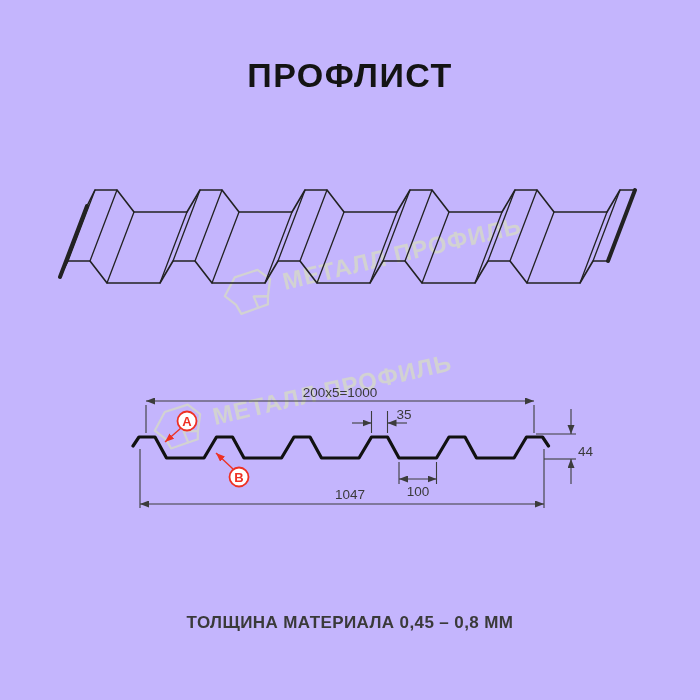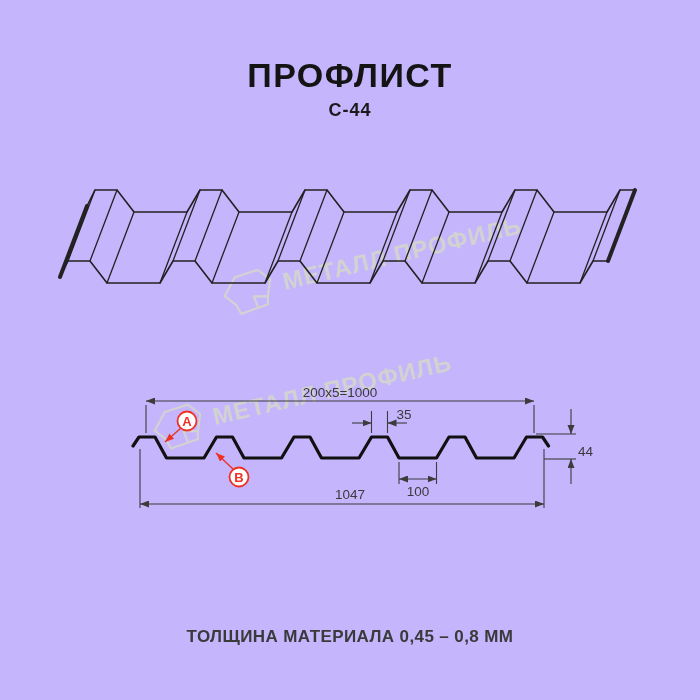--- a/index.html
+++ b/index.html
@@ -10,34 +10,33 @@
   .title{
     position:absolute;top:56px;left:0;width:700px;text-align:center;
     font-size:34px;font-weight:800;letter-spacing:1.5px;color:#141414;
   }
   .subtitle{
     position:absolute;top:100px;left:0;width:700px;text-align:center;
     font-size:18px;font-weight:700;letter-spacing:1px;color:#1a1a1a;
   }
   .footer-note{
     position:absolute;top:613px;left:0;width:700px;text-align:center;
-    font-size:17px;font-weight:700;letter-spacing:.4px;color:#3a3a3a;margin-top:14px;
+    font-size:17px;font-weight:700;letter-spacing:.4px;color:#3a3a3a;
   }
   svg.drawing{position:absolute;left:0;top:0;}
   .dim-text{font-family:"Liberation Sans",sans-serif;font-size:13.5px;fill:#3a3a3a;}
   .wm-text{font-family:"Liberation Sans",sans-serif;font-size:24px;font-weight:700;letter-spacing:1px;fill:#d2d2d2;}
   .label-letter{font-family:"Liberation Sans",sans-serif;font-size:13px;font-weight:600;fill:#ee3124;}
 </style>
 </head>
 <body>
 
 <div class="canvas">
 
   <div class="title">ПРОФЛИСТ</div>
-  <div class="subtitle">С-44</div>
 
   <svg class="drawing" width="700" height="700" viewBox="0 0 700 700">
     <defs>
       <marker id="ae" orient="auto" markerUnits="userSpaceOnUse" markerWidth="10" markerHeight="8" refX="9" refY="3.5">
         <path d="M0,0 L9,3.5 L0,7 Z" fill="#3c3c3c"></path>
       </marker>
       <marker id="as" orient="auto" markerUnits="userSpaceOnUse" markerWidth="10" markerHeight="8" refX="0" refY="3.5">
         <path d="M9,0 L0,3.5 L9,7 Z" fill="#3c3c3c"></path>
       </marker>
       <marker id="ar" orient="auto" markerUnits="userSpaceOnUse" markerWidth="10" markerHeight="8" refX="9" refY="3.5">

